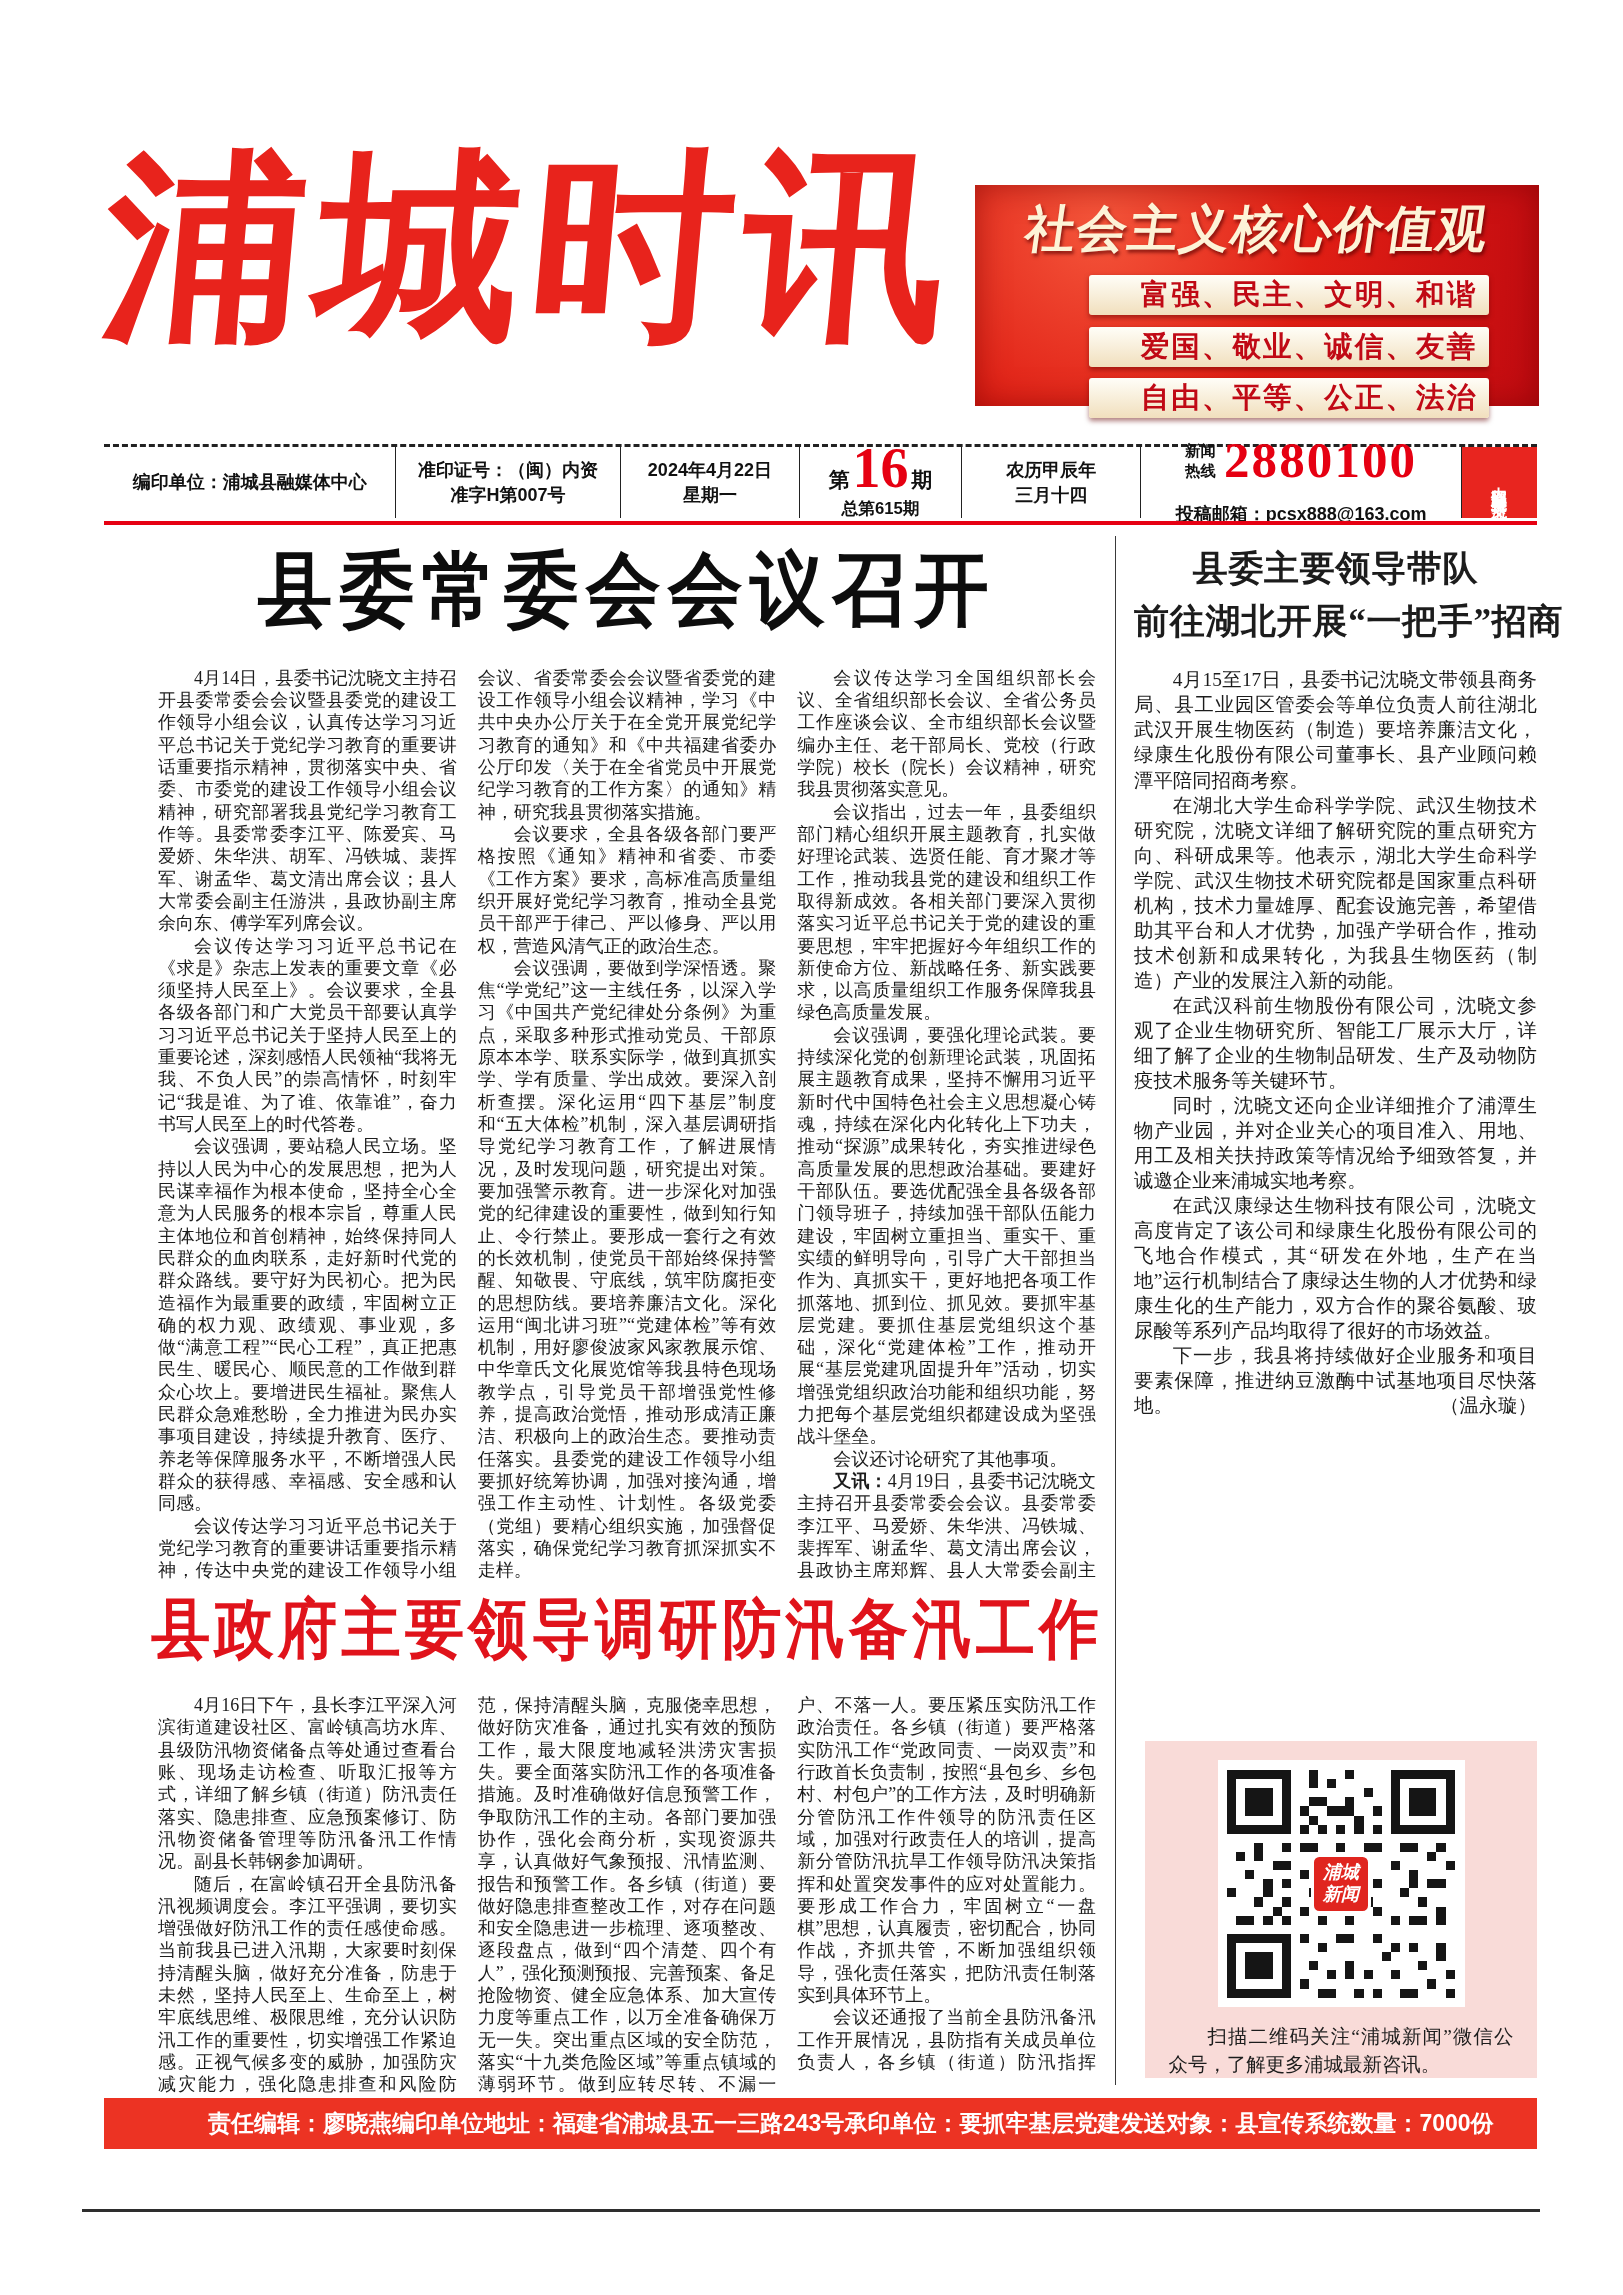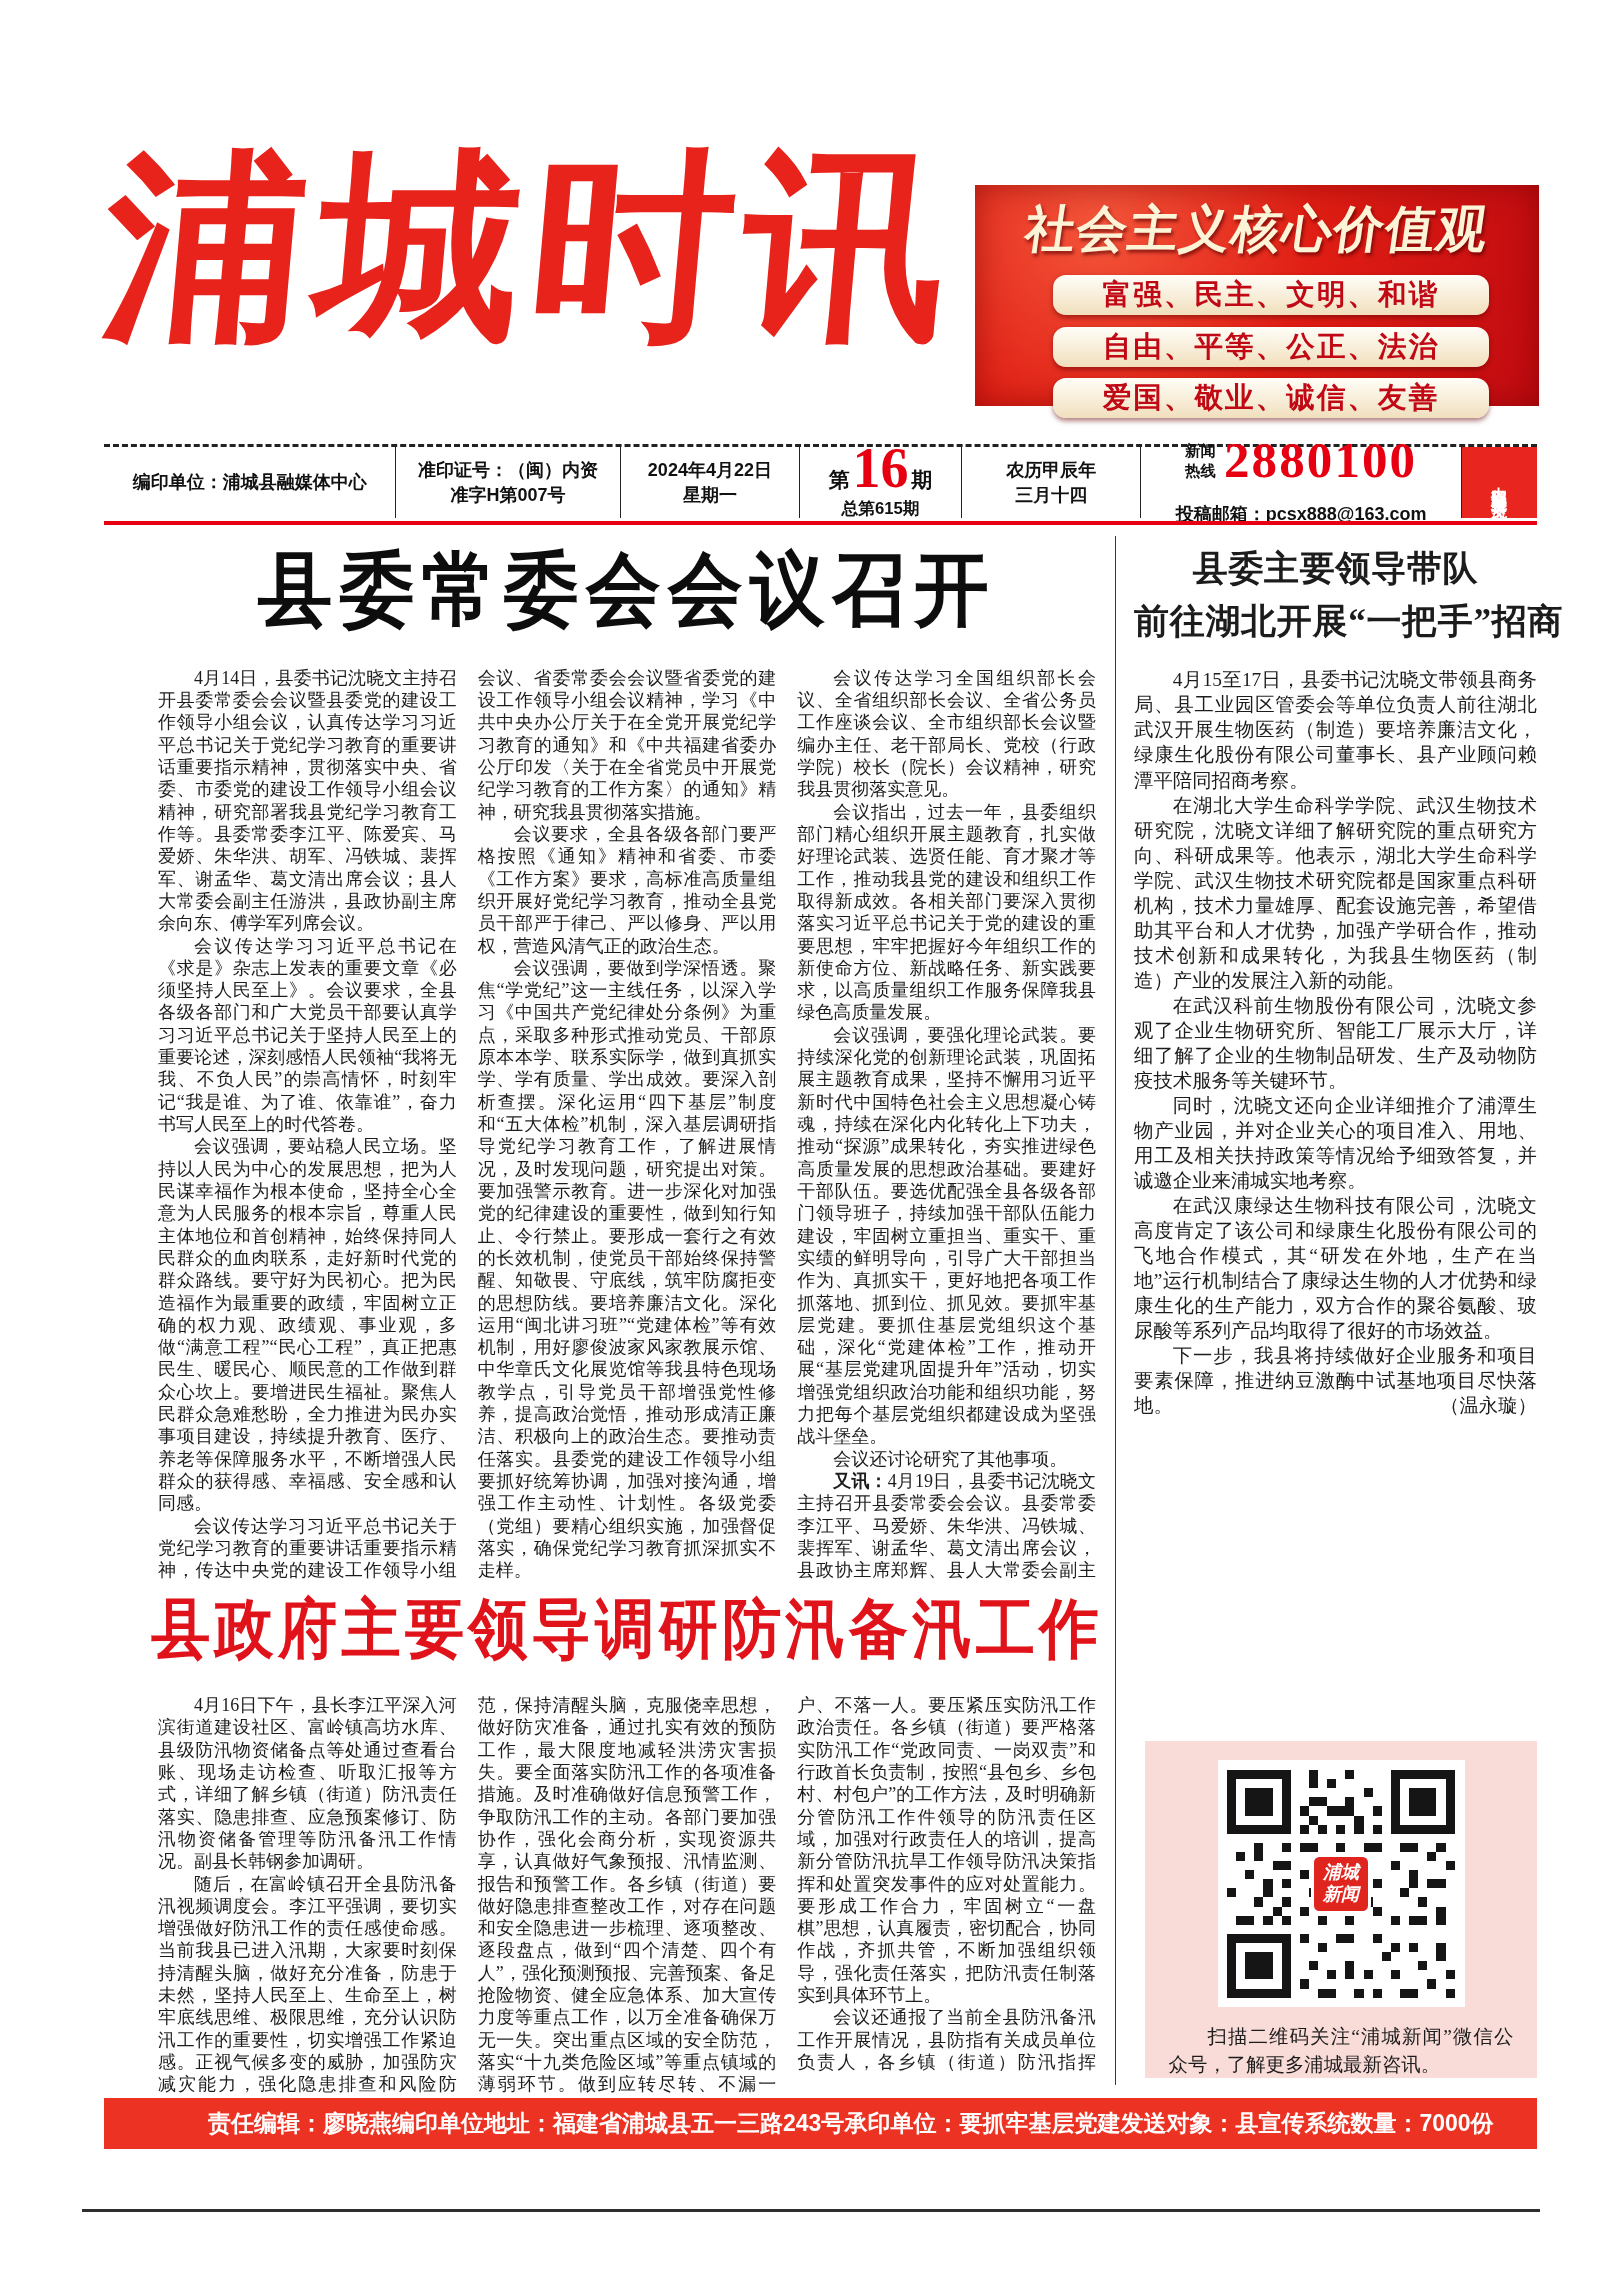--- a/index.html
+++ b/index.html
@@ -22,26 +22,26 @@
     box-shadow:inset 0 0 32px rgba(110,0,0,.5);
     box-sizing:border-box; padding-top:11px;
   }
   .cv-title {
     text-align:center; font-family:"Liberation Sans","DejaVu Sans",sans-serif;
     font-weight:900; font-size:50px; color:#fdf3d7; letter-spacing:1.4px;
     transform:skewX(-8deg); text-shadow:2.1px 2.8px 3.5px rgba(90,0,0,.65);
     white-space:nowrap;
   }
   .cv-bar {
-    width:436px; height:40px; margin:11.8px 50px 0 auto;
+    width:360px; height:40px; margin:11.8px 50px 0 auto;
     background:linear-gradient(180deg,#fffef8,#f1dfbd);
-    border-radius:13px; box-shadow:0 2.1px 4.9px rgba(100,0,0,.5);
+    border-radius:3px; box-shadow:0 2.1px 4.9px rgba(100,0,0,.5);
     display:flex; align-items:center; justify-content:center;
     font-family:"Liberation Sans","DejaVu Sans",sans-serif; font-weight:900;
-    font-size:28.5px; color:#c00915; letter-spacing:2.1px; white-space:nowrap;
+    font-size:28.5px; color:#c00915; letter-spacing:2.1px; white-space:nowrap;padding-left:40px;
   }
   
   .info-bar {
     position:absolute; left:104px; top:444px; width:1433px; height:74px;
     border-top:3.5px dashed #222; box-sizing:border-box;
     display:flex; align-items:stretch;
     font-family:"Liberation Sans","DejaVu Sans",sans-serif; font-weight:bold; color:#111;
   }
   .ib-cell {
     display:flex; flex-direction:column; justify-content:center; align-items:center;
@@ -131,22 +131,22 @@
 <body>
 
 <div class="page">
 
   <div class="masthead-title">浦城时讯</div>
 
   <div class="core-values">
     <div class="cv-title">社会主义核心价值观</div>
     <div>
         <div class="cv-bar">富强、民主、文明、和谐</div>
+        <div class="cv-bar">爱国、敬业、诚信、友善</div>
         <div class="cv-bar">自由、平等、公正、法治</div>
-        <div class="cv-bar">爱国、敬业、诚信、友善</div>
       </div>
   </div>
 
   <div class="info-bar">
     <div class="ib-cell" style="flex:2.45">
       <div class="ib-line">编印单位：浦城县融媒体中心</div>
     </div>
     <div class="ib-cell" style="flex:1.85">
       <div class="ib-line">准印证号：（闽）内资</div>
       <div class="ib-line">准字H第007号</div>

